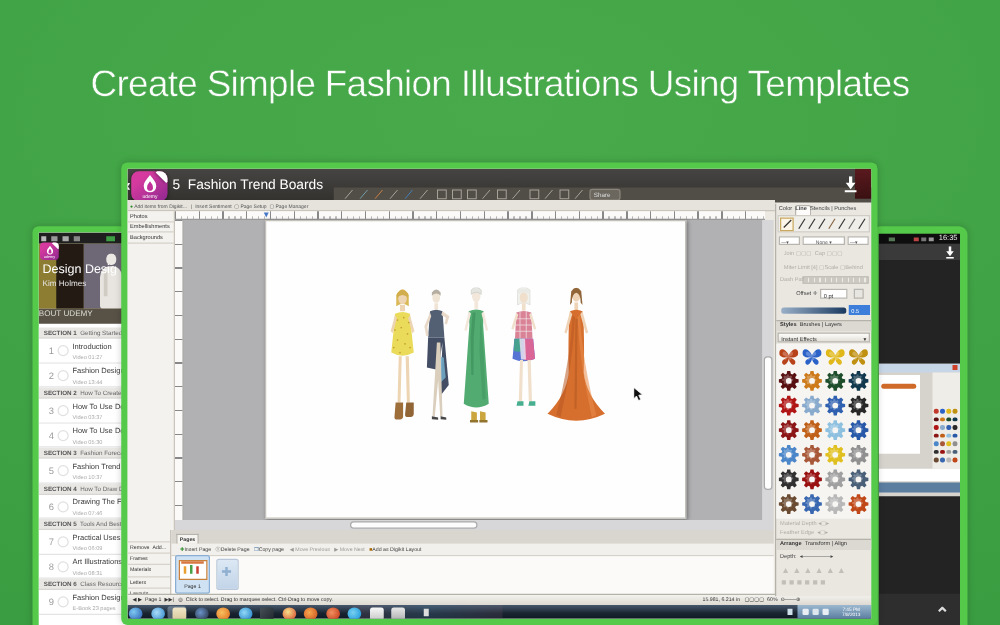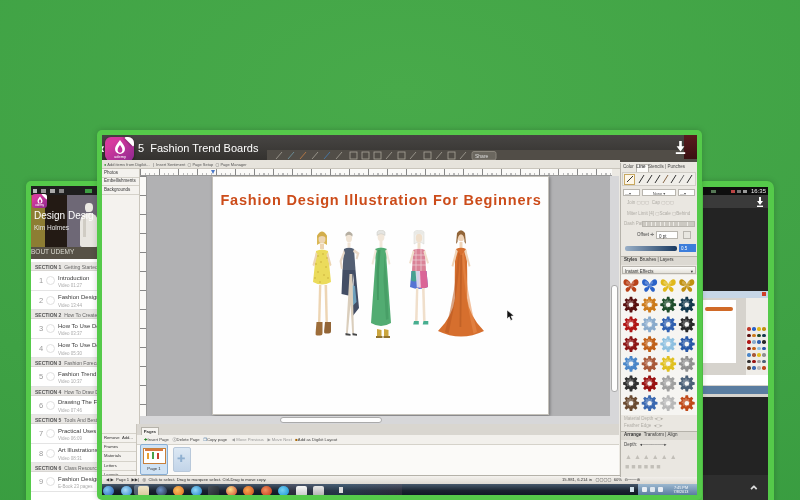--- a/index.html
+++ b/index.html
@@ -7,20 +7,21 @@
  background:radial-gradient(140% 120% at 50% 18%, #48aa4a 0%, #3ea144 55%, #35993d 100%);
  font-family:"Liberation Sans", sans-serif;}
 .abs{position:absolute}
 #title{position:absolute;left:0;top:51px;width:800px;text-align:center;color:#fafdf9;
  font-size:29.5px;font-weight:400;letter-spacing:-0.55px;-webkit-text-stroke:0.35px #3ea144}
 .win{position:absolute;background:#55ca4a;border-radius:5px;box-shadow:0 0 6px rgba(0,0,0,0.18)}
 .tiny{line-height:1.05;white-space:nowrap}
 </style></head>
 <body>
 <div id="stage">
+  <div id="title">Create Simple Fashion Illustrations Using Templates</div>
 
   <div class="win" id="phoneR" style="left:697px;top:181px;width:77px;height:330px;border-radius:7px">
     <div class="abs" style="left:6px;top:6px;width:65px;height:324px;background:#232323;overflow:hidden">
 
       <div class="abs" style="left:0;top:0;width:65px;height:8px;background:#0e0e0e"></div>
       <div class="abs tiny" style="right:2px;top:1px;color:#eee;font-size:6px">16:35</div>
       <div class="abs" style="left:40px;top:2.5px;width:4px;height:3.5px;background:#999"></div>
       <div class="abs" style="left:34px;top:2.5px;width:4px;height:3.5px;background:#777"></div>
       <div class="abs" style="left:28px;top:2.5px;width:4px;height:3.5px;background:#b44"></div>
       <div class="abs" style="left:8px;top:2.5px;width:5px;height:3.5px;background:#575"></div>
@@ -236,21 +237,20 @@
       <div class="abs" style="left:109px;top:35px;width:0;height:0;border-left:2.5px solid transparent;border-right:2.5px solid transparent;border-top:4px solid #4a78c8"></div>
       <div class="abs" style="left:39px;top:45px;width:3px;height:3px;background:#444"></div>
 
       <div class="abs" style="left:38px;top:41px;width:470px;height:240px;background:#b1b1b3"></div>
 
       <div class="abs" style="left:38px;top:41px;width:7px;height:240px;background:#fbfaf8;border-right:1px solid #999;
         background-image:repeating-linear-gradient(180deg,#888 0 1px,transparent 1px 19px);background-size:7px 100%"></div>
 
       <div class="abs" style="left:110px;top:41px;width:337px;height:239px;background:#fefefe;box-shadow:1px 1px 3px rgba(0,0,0,.35);border:1px solid #c4c1ba"></div>
 
-      <div class="abs tiny" style="left:111px;top:57.5px;width:336px;text-align:center;font-size:14.5px;font-weight:bold;color:#cc4c1a;letter-spacing:0.8px;font-family:'Liberation Sans'">Fashion Design Illustration For Beginners</div>
 
       <svg id="figs" class="abs" style="left:196px;top:95px;opacity:0.93" width="200" height="118" viewBox="0 0 200 118">
           <svg width="200" height="118" viewBox="0 0 200 118">
             <g>
               <path d="M19,6 Q24,-3 29,6 L29,15 Q24,11 19,15 Z" fill="#d8b34a"></path>
               <ellipse cx="24" cy="9" rx="3.4" ry="4.4" fill="#ecd2ae"></ellipse>
               <path d="M19.5,5 Q24,-1.5 28.5,5 L28.5,8 Q24,4 19.5,8 Z" fill="#cfa73f"></path>
               <path d="M22,14 h4 v5 h-4 z" fill="#ecd2ae"></path>
               <path d="M18,21 Q24,18 30,21 L31,33 33,52 Q24,57 15,52 L17,33 Z" fill="#ead94f"></path>
               <path d="M18,22 l-3.5,13 1.8,1.5 3.2,-12 Z M30,22 l3.5,13 -1.8,1.5 -3.2,-12 Z" fill="#ecd2ae"></path>

